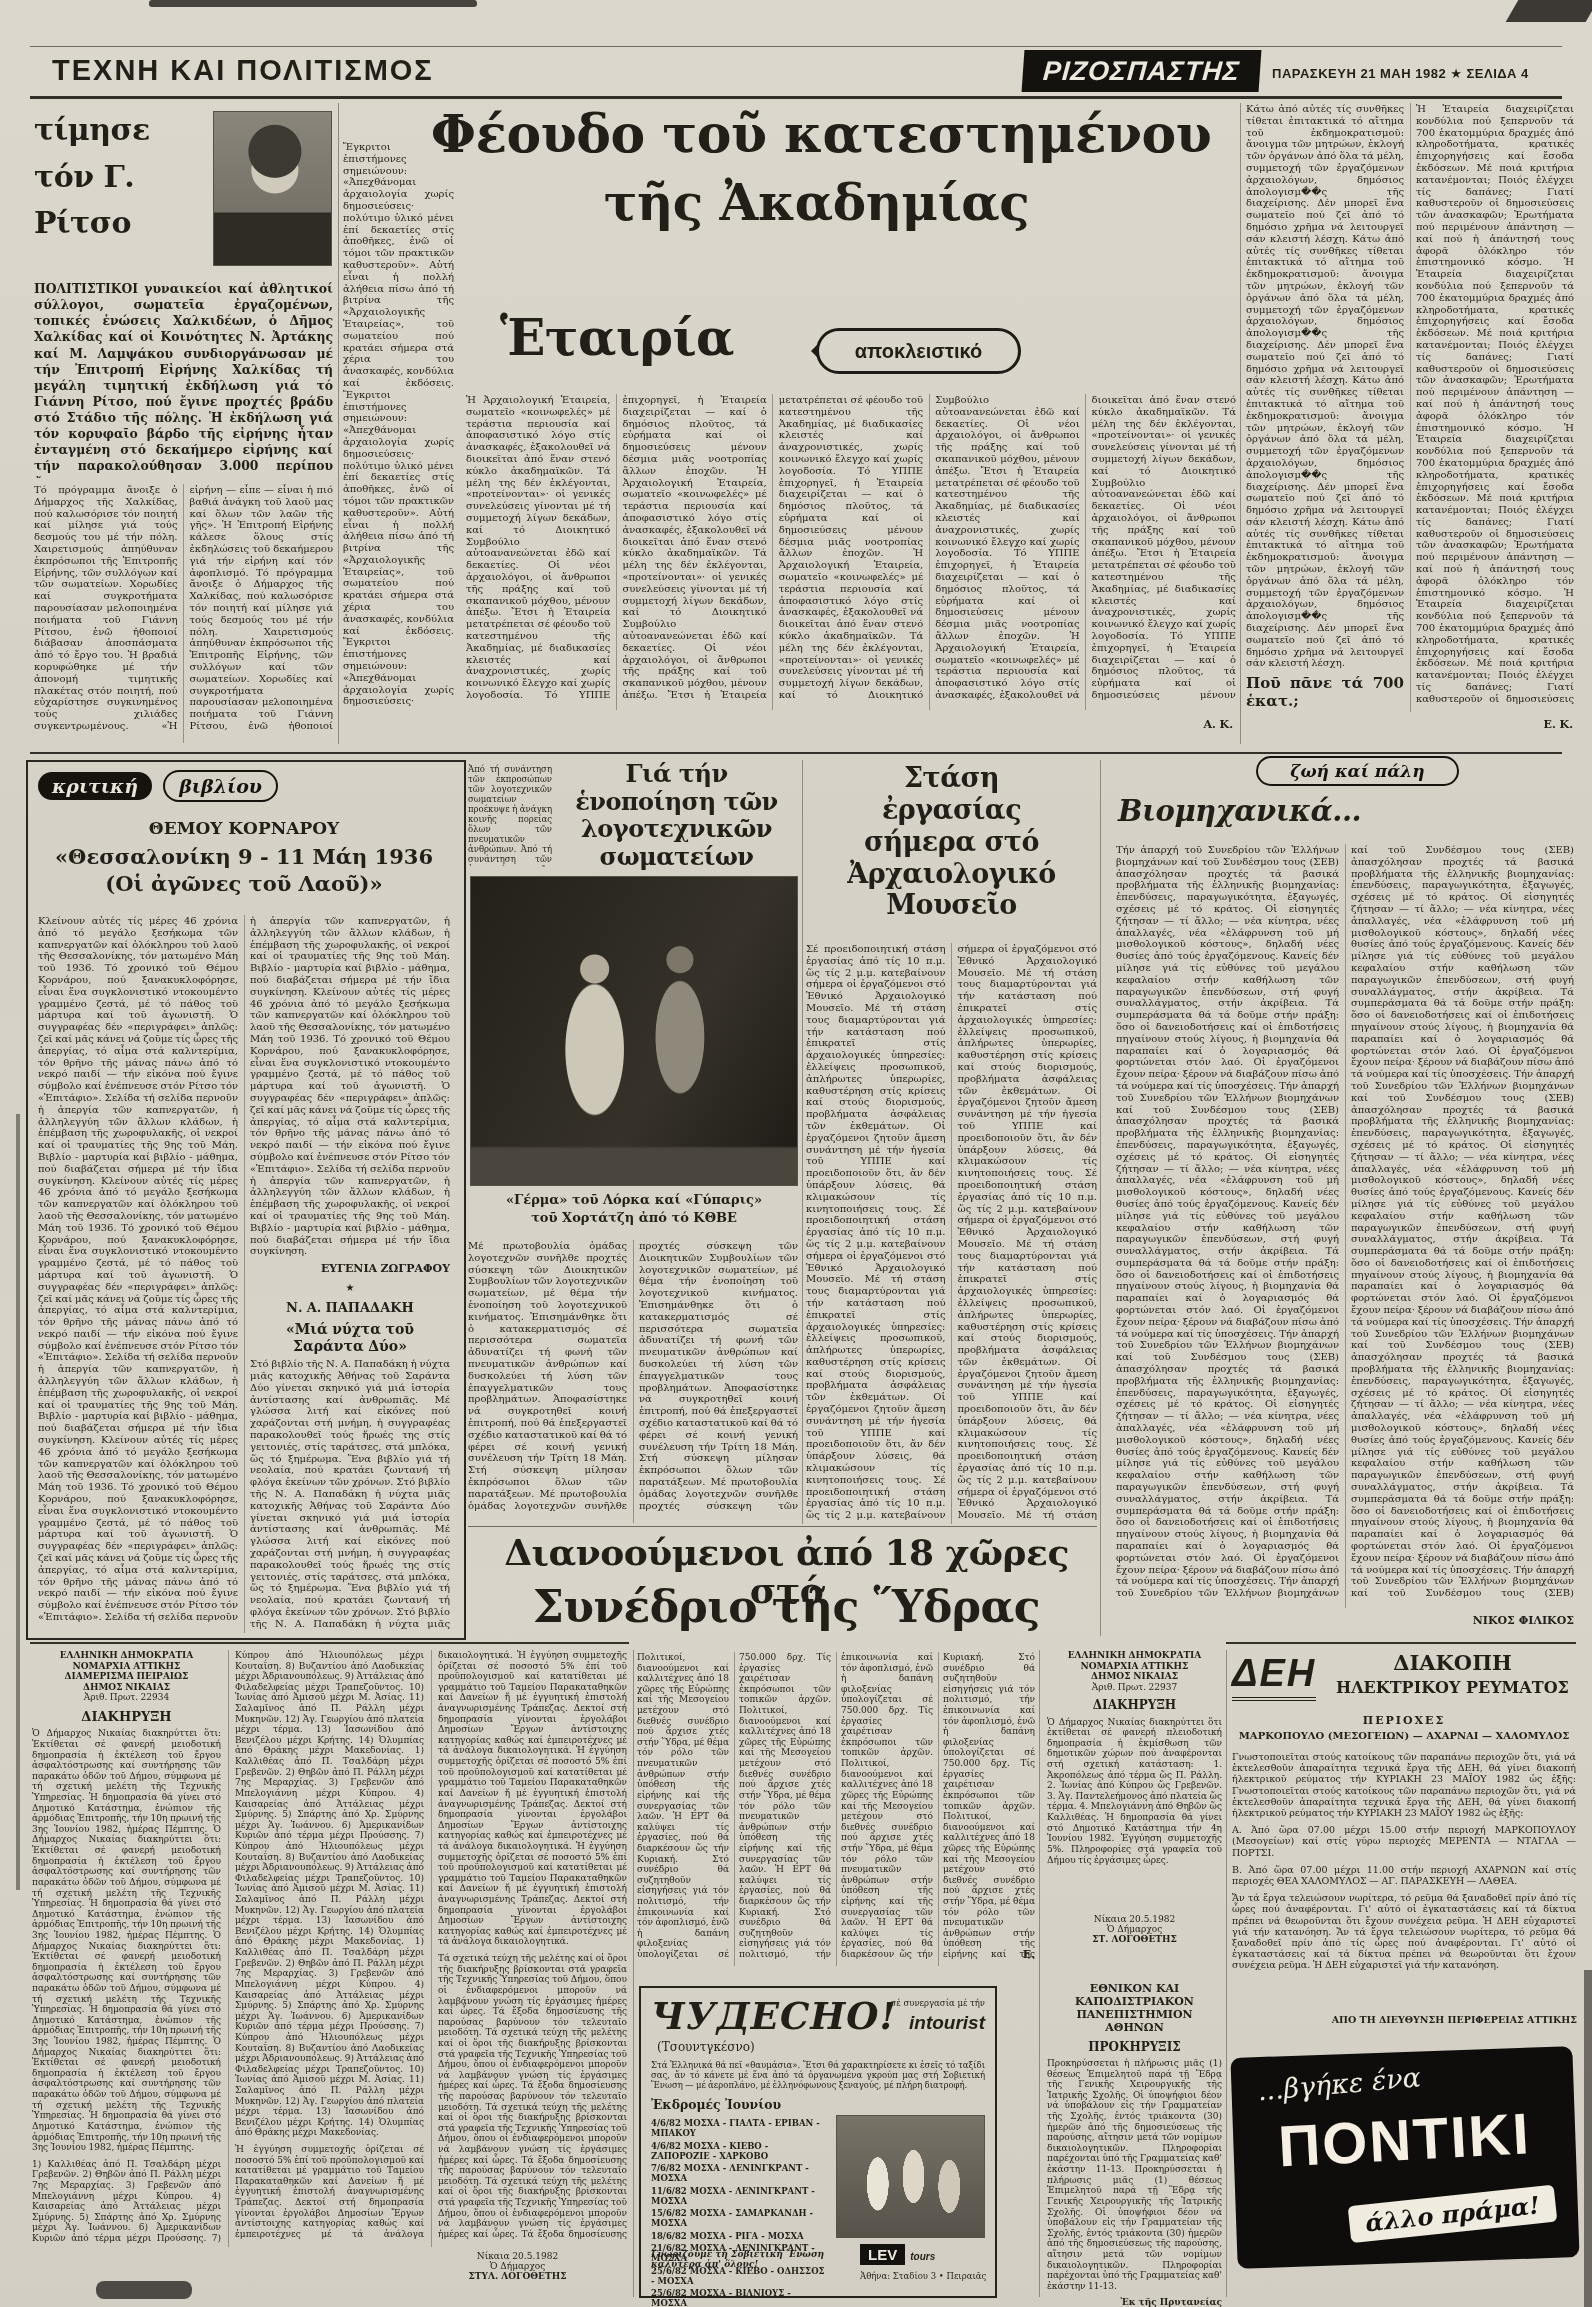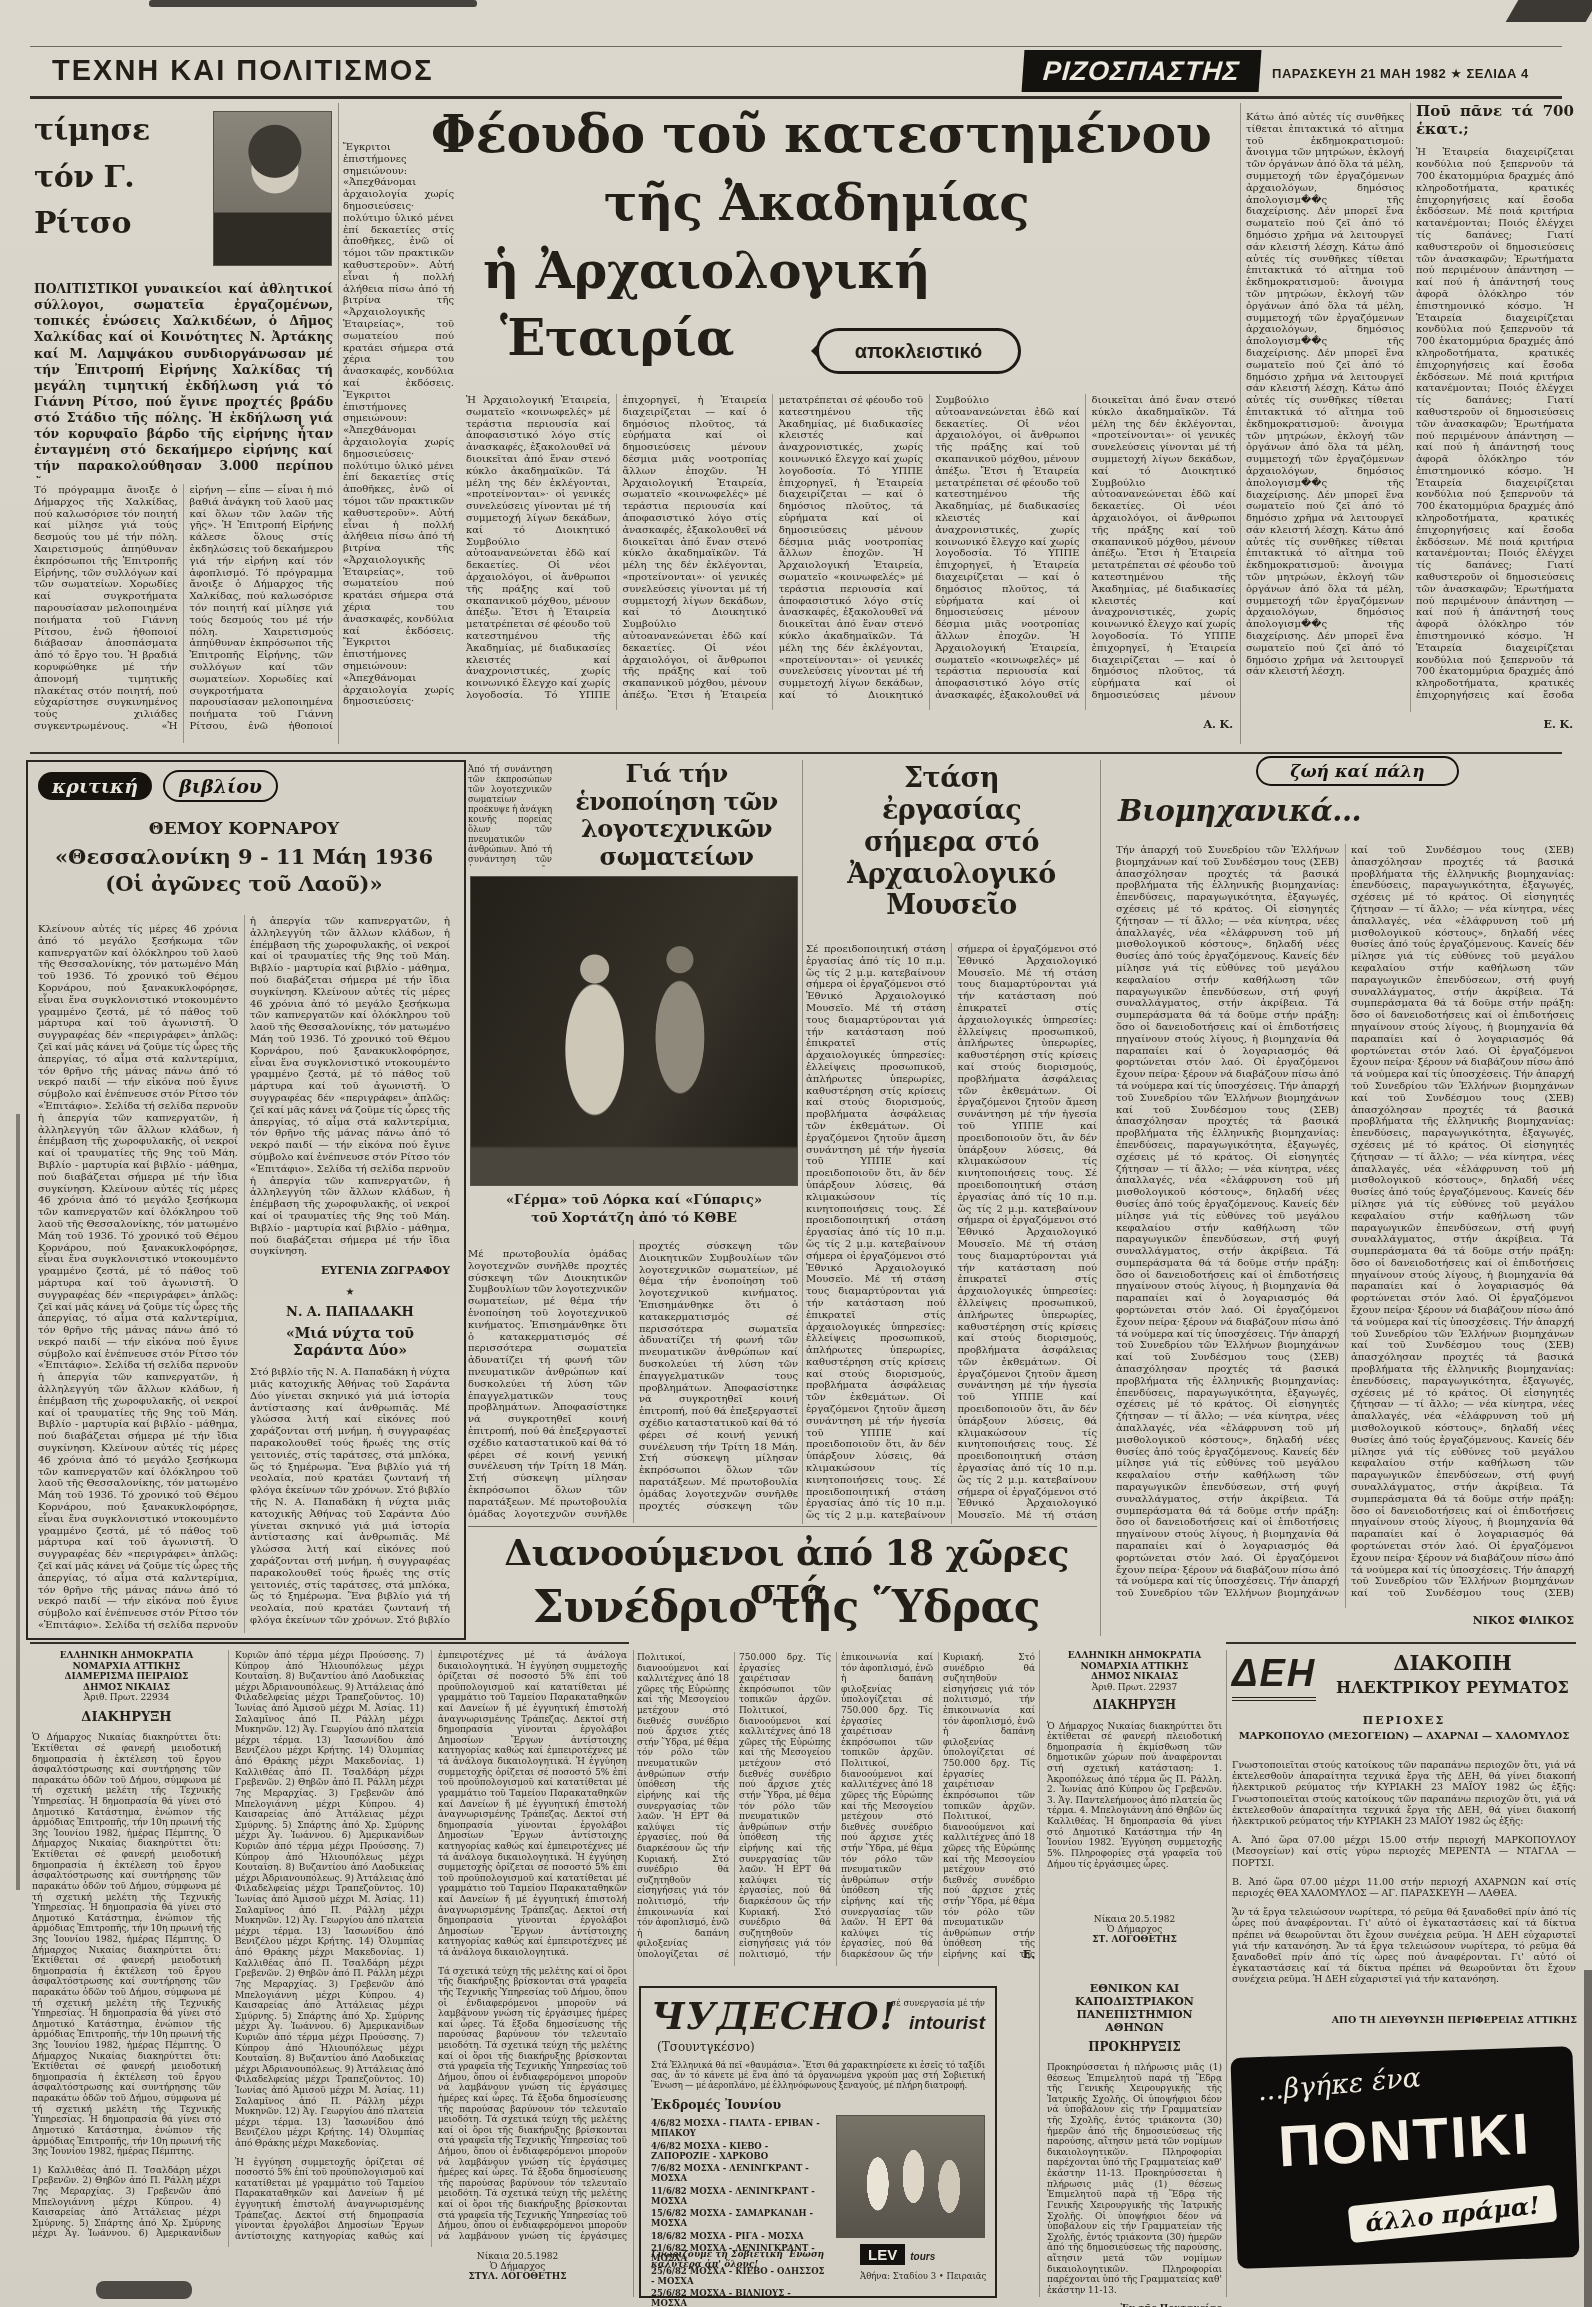--- a/index.html
+++ b/index.html
@@ -17,21 +17,21 @@
   .c2{column-count:2;column-gap:12px;column-rule:1px solid #97927f;}
   .c3{column-count:3;column-gap:14px;column-rule:1px solid #97927f;}
   .c4{column-count:4;column-gap:10px;column-rule:1px solid #97927f;}
   .c5{column-count:5;column-gap:12px;column-rule:1px solid #97927f;}
   .t8{font-size:8.5px;} .t9{font-size:9px;} .t95{font-size:9.5px;} .t10{font-size:10px;}
   .t11{font-size:11px;}
   .rule-h{background:#33302a;height:2px;}
   .rule-h-thin{background:#6e6a5e;height:1px;}
   .rule-v{background:#8f8b7b;width:1px;}
   .headline{font-weight:bold;letter-spacing:-0.5px;line-height:1.05;}
-  p{margin:8px 0 6px 0;}
+  p{margin:0 0 6px 0;}
   h4,h5{margin:6px 0 4px 0;}
   .pill{display:inline-block;border-radius:18px;padding:3px 14px;font-weight:bold;font-style:italic;}
   .pill-solid{background:#16130f;color:#e8e4d9;}
   .pill-line{border:2px solid #16130f;color:#16130f;}
   .badge{border:3px solid #1e1b17;border-radius:24px;display:flex;align-items:center;justify-content:center;
          font-weight:bold;position:absolute;}
   .badge:after{content:"";position:absolute;left:-16px;top:12px;border:8px solid transparent;border-right-color:#1e1b17;}
   .sig{font-weight:bold;text-align:right;}
   .photo{box-shadow:0 0 0 1px #55524a inset;}
   ul.plain{margin:3px 0 0 0;padding:0;list-style:none;}
@@ -61,21 +61,20 @@
          radial-gradient(circle at 52% 38%, #d0cabc 0 23px, rgba(0,0,0,0) 24px),
          linear-gradient(to top, #2f2c26 0 34%, rgba(0,0,0,0) 35%),
          linear-gradient(#8b867c,#6b675e);"></div>
   <div class="abs jtext b" style="left:34px;top:281px;width:299px;height:197px;font-size:12.4px;line-height:1.3;">ΠΟΛΙΤΙΣΤΙΚΟΙ γυναικείοι καί ἀθλητικοί σύλλογοι, σωματεῖα ἐργαζομένων, τοπικές ἑνώσεις Χαλκιδέων, ὁ Δῆμος Χαλκίδας καί οἱ Κοινότητες Ν. Ἀρτάκης καί Μ. Λαμψάκου συνδιοργάνωσαν μέ τήν Ἐπιτροπή Εἰρήνης Χαλκίδας τή μεγάλη τιμητική ἐκδήλωση γιά τό Γιάννη Ρίτσο, πού ἔγινε προχτές βράδυ στό Στάδιο τῆς πόλης. Ἡ ἐκδήλωση γιά τόν κορυφαῖο βάρδο τῆς εἰρήνης ἦταν ἐνταγμένη στό δεκαήμερο εἰρήνης καί τήν παρακολούθησαν 3.000 περίπου ἄτομα.</div>
   <div class="abs jtext c2 t10" style="left:34px;top:484px;width:299px;height:259px;">Τό πρόγραμμα ἄνοιξε ὁ Δήμαρχος τῆς Χαλκίδας, πού καλωσόρισε τόν ποιητή καί μίλησε γιά τούς δεσμούς του μέ τήν πόλη. Χαιρετισμούς ἀπηύθυναν ἐκπρόσωποι τῆς Ἐπιτροπῆς Εἰρήνης, τῶν συλλόγων καί τῶν σωματείων. Χορωδίες καί συγκροτήματα παρουσίασαν μελοποιημένα ποιήματα τοῦ Γιάννη Ρίτσου, ἐνῶ ἠθοποιοί διάβασαν ἀποσπάσματα ἀπό τό ἔργο του. Ἡ βραδιά κορυφώθηκε μέ τήν ἀπονομή τιμητικῆς πλακέτας στόν ποιητή, πού εὐχαρίστησε συγκινημένος τούς χιλιάδες συγκεντρωμένους. «Ἡ εἰρήνη — εἶπε — εἶναι ἡ πιό βαθιά ἀνάγκη τοῦ λαοῦ μας καί ὅλων τῶν λαῶν τῆς γῆς». Ἡ Ἐπιτροπή Εἰρήνης κάλεσε ὅλους στίς ἐκδηλώσεις τοῦ δεκαήμερου γιά τήν εἰρήνη καί τόν ἀφοπλισμό. Τό πρόγραμμα ἄνοιξε ὁ Δήμαρχος τῆς Χαλκίδας, πού καλωσόρισε τόν ποιητή καί μίλησε γιά τούς δεσμούς του μέ τήν πόλη. Χαιρετισμούς ἀπηύθυναν ἐκπρόσωποι τῆς Ἐπιτροπῆς Εἰρήνης, τῶν συλλόγων καί τῶν σωματείων. Χορωδίες καί συγκροτήματα παρουσίασαν μελοποιημένα ποιήματα τοῦ Γιάννη Ρίτσου, ἐνῶ ἠθοποιοί διάβασαν ἀποσπάσματα ἀπό τό ἔργο του. Ἡ βραδιά κορυφώθηκε μέ τήν ἀπονομή τιμητικῆς πλακέτας στόν ποιητή, πού εὐχαρίστησε συγκινημένος τούς χιλιάδες συγκεντρωμένους. «Ἡ εἰρήνη — εἶπε — εἶναι ἡ πιό βαθιά ἀνάγκη τοῦ λαοῦ μας καί ὅλων τῶν λαῶν τῆς γῆς». Ἡ Ἐπιτροπή Εἰρήνης κάλεσε ὅλους στίς ἐκδηλώσεις τοῦ δεκαήμερου γιά τήν εἰρήνη καί τόν ἀφοπλισμό.</div>
 
   <div class="abs rule-v" style="left:338px;top:103px;height:641px;"></div>
 
   <div class="abs headline serif ctr" style="left:428px;top:107px;width:786px;font-size:52px;">Φέουδο τοῦ κατεστημένου</div>
   <div class="abs headline serif ctr" style="left:468px;top:177px;width:697px;font-size:50px;">τῆς Ἀκαδημίας</div>
-  <div class="abs headline serif ctr" style="left:438px;top:245px;width:537px;font-size:50px;">ἡ Ἀρχαιολογική</div>
   <div class="abs headline serif ctr" style="left:438px;top:312px;width:358px;font-size:50px;">Ἑταιρία</div>
   <div class="badge sans" style="left:816px;top:328px;width:199px;height:40px;font-size:20px;">αποκλειστικό</div>
 
   <div class="abs jtext t10" style="left:343px;top:141px;width:111px;height:567px;">Ἔγκριτοι ἐπιστήμονες σημειώνουν: «Ἀπεχθάνομαι ἀρχαιολογία χωρίς δημοσιεύσεις· πολύτιμο ὑλικό μένει ἐπί δεκαετίες στίς ἀποθῆκες, ἐνῶ οἱ τόμοι τῶν πρακτικῶν καθυστεροῦν». Αὐτή εἶναι ἡ πολλή ἀλήθεια πίσω ἀπό τή βιτρίνα τῆς «Ἀρχαιολογικῆς Ἑταιρείας», τοῦ σωματείου πού κρατάει σήμερα στά χέρια του ἀνασκαφές, κονδύλια καί ἐκδόσεις. Ἔγκριτοι ἐπιστήμονες σημειώνουν: «Ἀπεχθάνομαι ἀρχαιολογία χωρίς δημοσιεύσεις· πολύτιμο ὑλικό μένει ἐπί δεκαετίες στίς ἀποθῆκες, ἐνῶ οἱ τόμοι τῶν πρακτικῶν καθυστεροῦν». Αὐτή εἶναι ἡ πολλή ἀλήθεια πίσω ἀπό τή βιτρίνα τῆς «Ἀρχαιολογικῆς Ἑταιρείας», τοῦ σωματείου πού κρατάει σήμερα στά χέρια του ἀνασκαφές, κονδύλια καί ἐκδόσεις. Ἔγκριτοι ἐπιστήμονες σημειώνουν: «Ἀπεχθάνομαι ἀρχαιολογία χωρίς δημοσιεύσεις· πολύτιμο ὑλικό μένει ἐπί δεκαετίες στίς ἀποθῆκες, ἐνῶ οἱ τόμοι τῶν πρακτικῶν καθυστεροῦν». Αὐτή εἶναι ἡ πολλή ἀλήθεια πίσω ἀπό τή βιτρίνα τῆς «Ἀρχαιολογικῆς Ἑταιρείας», τοῦ σωματείου πού κρατάει σήμερα στά χέρια του ἀνασκαφές, κονδύλια καί ἐκδόσεις.</div>
   <div class="abs jtext c5 t10" style="left:466px;top:394px;width:770px;height:316px;">Ἡ Ἀρχαιολογική Ἑταιρεία, σωματεῖο «κοινωφελές» μέ τεράστια περιουσία καί ἀποφασιστικό λόγο στίς ἀνασκαφές, ἐξακολουθεῖ νά διοικεῖται ἀπό ἕναν στενό κύκλο ἀκαδημαϊκῶν. Τά μέλη της δέν ἐκλέγονται, «προτείνονται»· οἱ γενικές συνελεύσεις γίνονται μέ τή συμμετοχή λίγων δεκάδων, καί τό Διοικητικό Συμβούλιο αὐτοανανεώνεται ἐδῶ καί δεκαετίες. Οἱ νέοι ἀρχαιολόγοι, οἱ ἄνθρωποι τῆς πράξης καί τοῦ σκαπανικοῦ μόχθου, μένουν ἀπέξω. Ἔτσι ἡ Ἑταιρεία μετατρέπεται σέ φέουδο τοῦ κατεστημένου τῆς Ἀκαδημίας, μέ διαδικασίες κλειστές καί ἀναχρονιστικές, χωρίς κοινωνικό ἔλεγχο καί χωρίς λογοδοσία. Τό ΥΠΠΕ ἐπιχορηγεῖ, ἡ Ἑταιρεία διαχειρίζεται — καί ὁ δημόσιος πλοῦτος, τά εὑρήματα καί οἱ δημοσιεύσεις μένουν δέσμια μιᾶς νοοτροπίας ἄλλων ἐποχῶν. Ἡ Ἀρχαιολογική Ἑταιρεία, σωματεῖο «κοινωφελές» μέ τεράστια περιουσία καί ἀποφασιστικό λόγο στίς ἀνασκαφές, ἐξακολουθεῖ νά διοικεῖται ἀπό ἕναν στενό κύκλο ἀκαδημαϊκῶν. Τά μέλη της δέν ἐκλέγονται, «προτείνονται»· οἱ γενικές συνελεύσεις γίνονται μέ τή συμμετοχή λίγων δεκάδων, καί τό Διοικητικό Συμβούλιο αὐτοανανεώνεται ἐδῶ καί δεκαετίες. Οἱ νέοι ἀρχαιολόγοι, οἱ ἄνθρωποι τῆς πράξης καί τοῦ σκαπανικοῦ μόχθου, μένουν ἀπέξω. Ἔτσι ἡ Ἑταιρεία μετατρέπεται σέ φέουδο τοῦ κατεστημένου τῆς Ἀκαδημίας, μέ διαδικασίες κλειστές καί ἀναχρονιστικές, χωρίς κοινωνικό ἔλεγχο καί χωρίς λογοδοσία. Τό ΥΠΠΕ ἐπιχορηγεῖ, ἡ Ἑταιρεία διαχειρίζεται — καί ὁ δημόσιος πλοῦτος, τά εὑρήματα καί οἱ δημοσιεύσεις μένουν δέσμια μιᾶς νοοτροπίας ἄλλων ἐποχῶν. Ἡ Ἀρχαιολογική Ἑταιρεία, σωματεῖο «κοινωφελές» μέ τεράστια περιουσία καί ἀποφασιστικό λόγο στίς ἀνασκαφές, ἐξακολουθεῖ νά διοικεῖται ἀπό ἕναν στενό κύκλο ἀκαδημαϊκῶν. Τά μέλη της δέν ἐκλέγονται, «προτείνονται»· οἱ γενικές συνελεύσεις γίνονται μέ τή συμμετοχή λίγων δεκάδων, καί τό Διοικητικό Συμβούλιο αὐτοανανεώνεται ἐδῶ καί δεκαετίες. Οἱ νέοι ἀρχαιολόγοι, οἱ ἄνθρωποι τῆς πράξης καί τοῦ σκαπανικοῦ μόχθου, μένουν ἀπέξω. Ἔτσι ἡ Ἑταιρεία μετατρέπεται σέ φέουδο τοῦ κατεστημένου τῆς Ἀκαδημίας, μέ διαδικασίες κλειστές καί ἀναχρονιστικές, χωρίς κοινωνικό ἔλεγχο καί χωρίς λογοδοσία. Τό ΥΠΠΕ ἐπιχορηγεῖ, ἡ Ἑταιρεία διαχειρίζεται — καί ὁ δημόσιος πλοῦτος, τά εὑρήματα καί οἱ δημοσιεύσεις μένουν δέσμια μιᾶς νοοτροπίας ἄλλων ἐποχῶν. Ἡ Ἀρχαιολογική Ἑταιρεία, σωματεῖο «κοινωφελές» μέ τεράστια περιουσία καί ἀποφασιστικό λόγο στίς ἀνασκαφές, ἐξακολουθεῖ νά διοικεῖται ἀπό ἕναν στενό κύκλο ἀκαδημαϊκῶν. Τά μέλη της δέν ἐκλέγονται, «προτείνονται»· οἱ γενικές συνελεύσεις γίνονται μέ τή συμμετοχή λίγων δεκάδων, καί τό Διοικητικό Συμβούλιο αὐτοανανεώνεται ἐδῶ καί δεκαετίες. Οἱ νέοι ἀρχαιολόγοι, οἱ ἄνθρωποι τῆς πράξης καί τοῦ σκαπανικοῦ μόχθου, μένουν ἀπέξω. Ἔτσι ἡ Ἑταιρεία μετατρέπεται σέ φέουδο τοῦ κατεστημένου τῆς Ἀκαδημίας, μέ διαδικασίες κλειστές καί ἀναχρονιστικές, χωρίς κοινωνικό ἔλεγχο καί χωρίς λογοδοσία. Τό ΥΠΠΕ ἐπιχορηγεῖ, ἡ Ἑταιρεία διαχειρίζεται — καί ὁ δημόσιος πλοῦτος, τά εὑρήματα καί οἱ δημοσιεύσεις μένουν δέσμια μιᾶς νοοτροπίας ἄλλων ἐποχῶν. Ἡ Ἀρχαιολογική Ἑταιρεία, σωματεῖο «κοινωφελές» μέ τεράστια περιουσία καί ἀποφασιστικό λόγο στίς ἀνασκαφές, ἐξακολουθεῖ νά διοικεῖται ἀπό ἕναν στενό κύκλο ἀκαδημαϊκῶν. Τά μέλη της δέν ἐκλέγονται, «προτείνονται»· οἱ γενικές συνελεύσεις γίνονται μέ τή συμμετοχή λίγων δεκάδων, καί τό Διοικητικό Συμβούλιο αὐτοανανεώνεται ἐδῶ καί δεκαετίες. Οἱ νέοι ἀρχαιολόγοι, οἱ ἄνθρωποι τῆς πράξης καί τοῦ σκαπανικοῦ μόχθου, μένουν ἀπέξω. Ἔτσι ἡ Ἑταιρεία μετατρέπεται σέ φέουδο τοῦ κατεστημένου τῆς Ἀκαδημίας, μέ διαδικασίες κλειστές καί ἀναχρονιστικές, χωρίς κοινωνικό ἔλεγχο καί χωρίς λογοδοσία. Τό ΥΠΠΕ ἐπιχορηγεῖ, ἡ Ἑταιρεία διαχειρίζεται — καί ὁ δημόσιος πλοῦτος, τά εὑρήματα καί οἱ δημοσιεύσεις μένουν δέσμια μιᾶς νοοτροπίας ἄλλων ἐποχῶν.</div>
   <div class="abs sig t11" style="left:1124px;top:718px;width:109px;">Α. Κ.</div>
 
   <div class="abs rule-v" style="left:1240px;top:103px;height:641px;"></div>
 
   <div class="abs jtext c2 t10" style="left:1246px;top:103px;width:328px;height:609px;">

